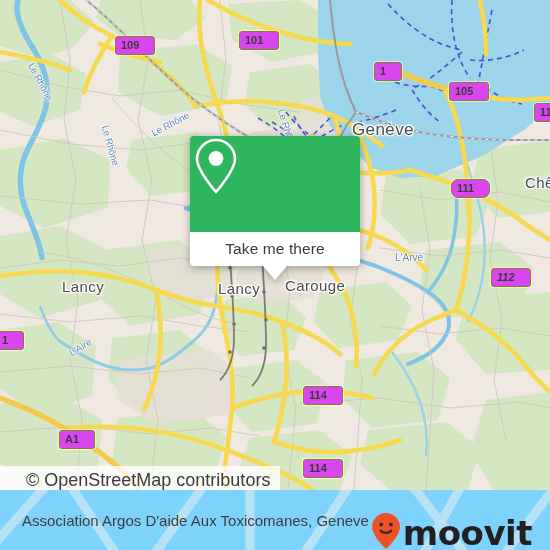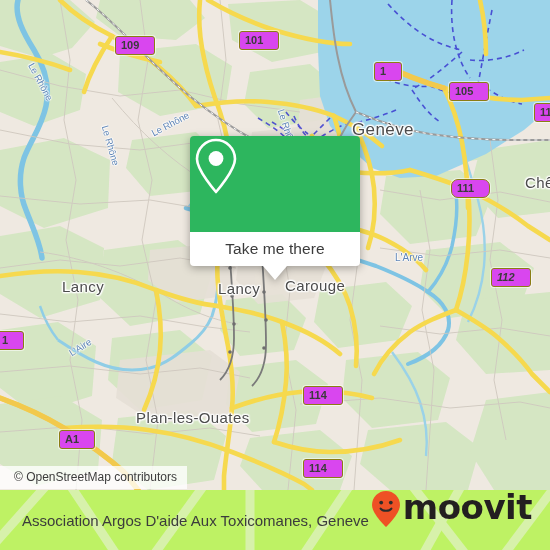--- a/index.html
+++ b/index.html
@@ -73,39 +73,39 @@
     width:0;height:0;
     border-left:12px solid transparent;
     border-right:12px solid transparent;
     border-top:14px solid #ffffff;
   }
 
   
   #attrib{
     position:absolute;left:0;top:466px;
     background:rgba(255,255,255,.78);
-    padding:4px 10px 5px 14px;
-    font-size:12px;color:#3c3c3c;
+    padding:4px 10px 5px 26px;
+    font-size:18px;color:#3c3c3c;
     white-space:nowrap;
   }
 
   
   #footer{
     position:absolute;left:0;top:490px;width:550px;height:60px;
-    background:#bef264;overflow:hidden;
+    background:#7dd3fc;overflow:hidden;
   }
   #footer .wm{position:absolute;left:0;top:0;opacity:.5;}
   #footer .title{
     position:absolute;left:22px;top:0;height:60px;
     display:flex;align-items:center;
     font-size:15px;color:#3c3c3c;white-space:nowrap;
   }
   #footer .logo{
     position:absolute;right:18px;top:0;height:60px;
-    display:flex;align-items:flex-start;gap:2px;
+    display:flex;align-items:flex-end;gap:2px;
   }
   #footer .logo .wordmark{
     font-size:34px;font-weight:bold;color:#231f20;
     letter-spacing:-.5px;line-height:34px;
     font-family:"DejaVu Sans",sans-serif;
   }
 </style>
 </head>
 <body>
 
@@ -313,21 +313,20 @@
         <circle cx="266" cy="320" r="1.8"></circle>
           <circle cx="264" cy="348" r="1.8"></circle>
       </g>
     </svg>
 
     <div class="maplabel city big" style="left:352px;top:120px;">Genève</div>
     <div class="maplabel city" style="left:525px;top:174px;">Chê</div>
     <div class="maplabel city" style="left:62px;top:278px;">Lancy</div>
     <div class="maplabel city" style="left:205px;top:280px;padding-left:13px;">Lancy</div>
     <div class="maplabel city" style="left:285px;top:277px;">Carouge</div>
-    <div class="maplabel city" style="left:136px;top:409px;">Plan-les-Ouates</div>
 
     <div class="maplabel river" style="left:31px;top:58px;transform:rotate(62deg);transform-origin:left center;">Le Rhône</div>
     <div class="maplabel river" style="left:105px;top:120px;transform:rotate(74deg);transform-origin:left center;">Le Rhône</div>
     <div class="maplabel river" style="left:152px;top:128px;transform:rotate(-28deg);transform-origin:left center;">Le Rhône</div>
     <div class="maplabel river" style="left:281px;top:104px;transform:rotate(72deg);transform-origin:left center;">Le Rhône</div>
     <div class="maplabel river" style="left:368px;top:252px;font-size:10px;padding-left:27px;">L'Arve</div>
     <div class="maplabel river" style="left:70px;top:348px;transform:rotate(-32deg);transform-origin:left center;">L'Aire</div>
 
     <div class="shield" style="left:115px;top:36px;text-align:right;">109</div>
     <div class="shield" style="left:239px;top:31px;">101</div>

